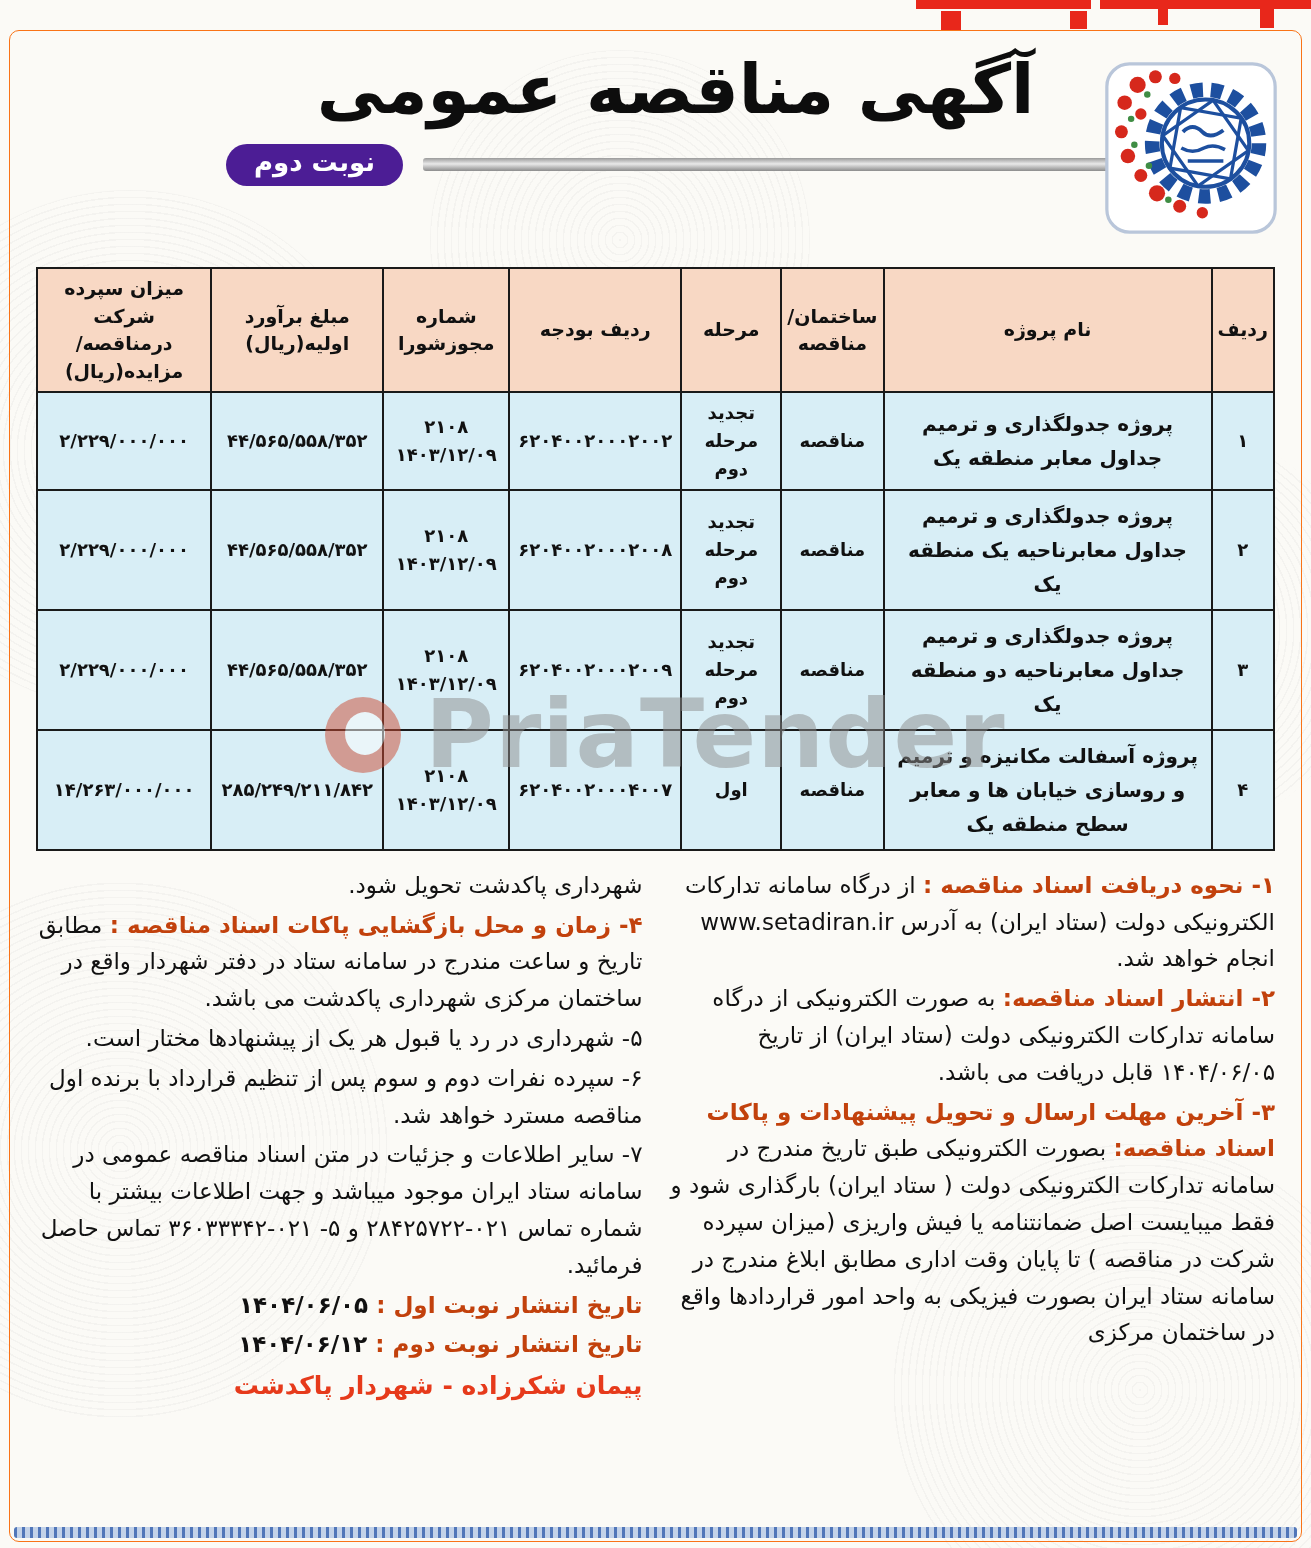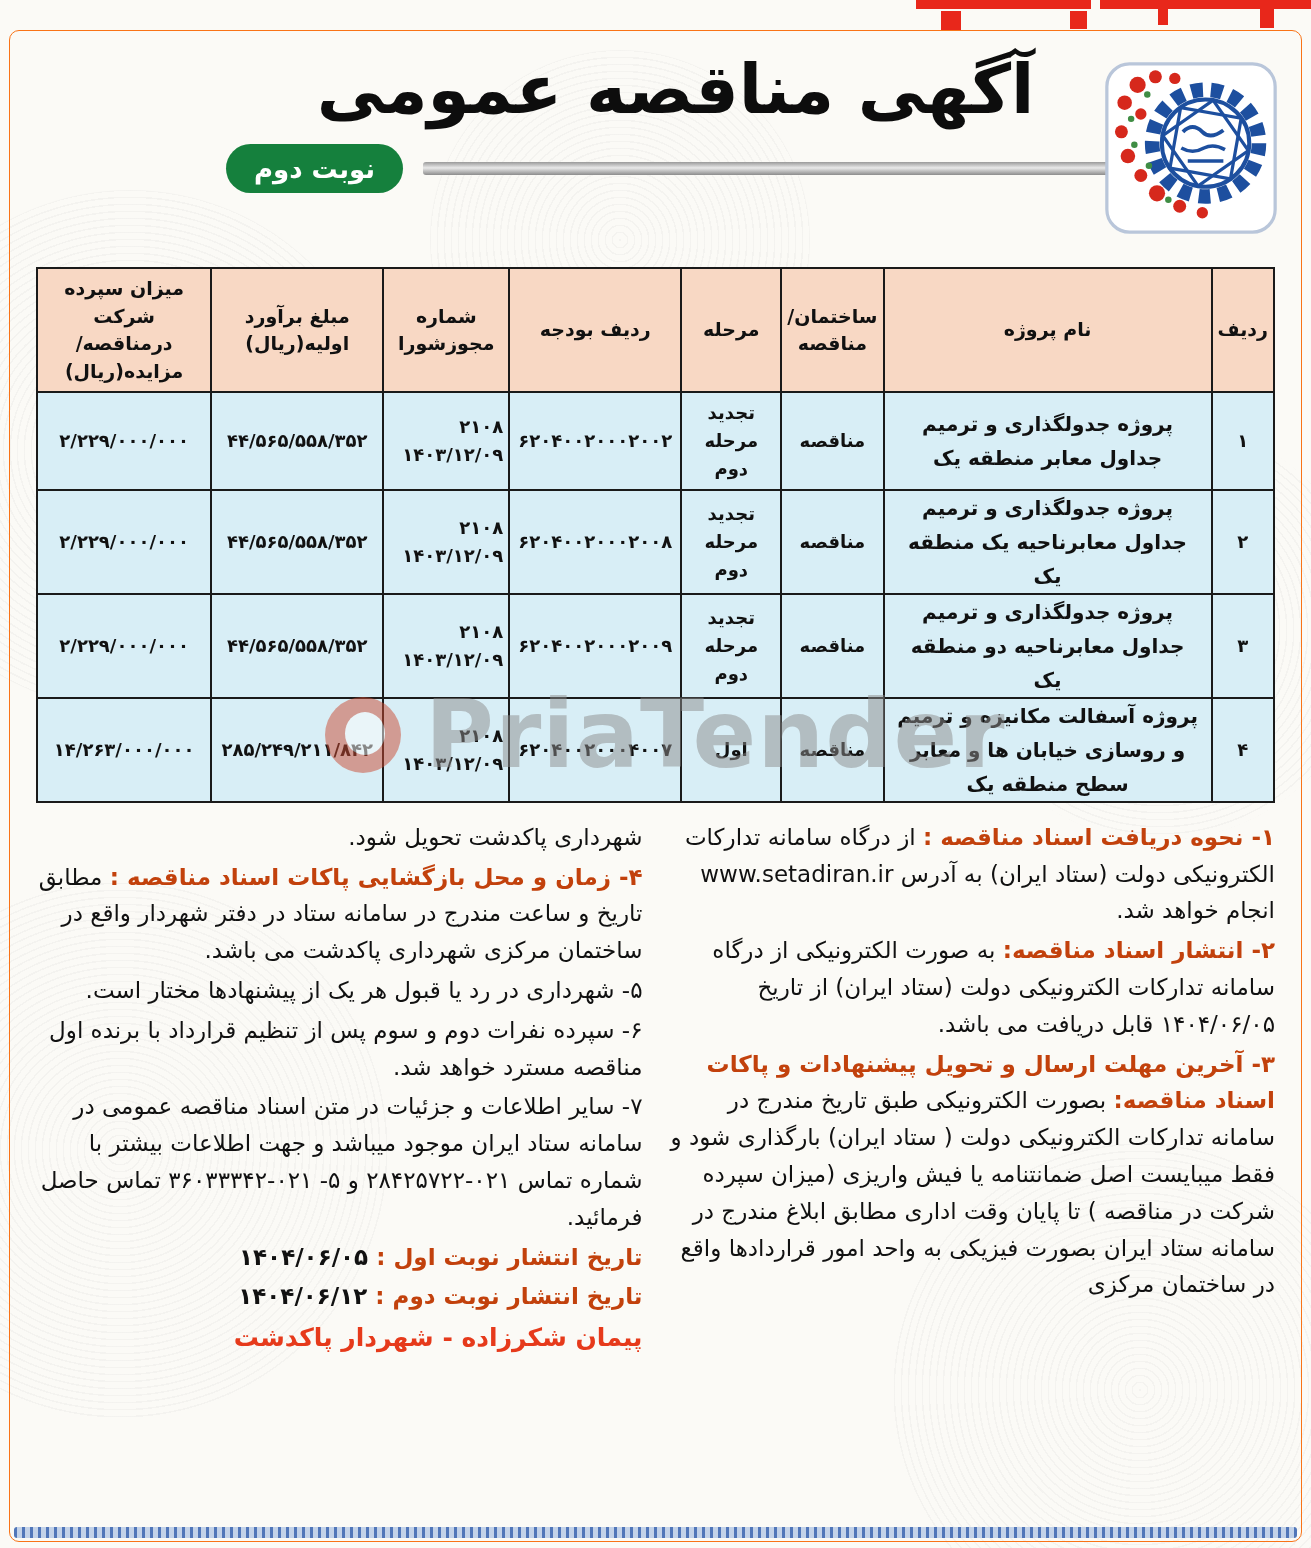--- a/index.html
+++ b/index.html
@@ -32,37 +32,37 @@
   .title {
     font-size:68px; font-weight:bold; color:#0d0d0d; text-align:center;
     margin:12px 190px 0 230px; letter-spacing:-2px; white-space:nowrap; line-height:1.1;
   }
   .badge-row { display:flex; align-items:center; margin:16px 4px 0 0; margin-left:190px; margin-left:0; padding-left:190px; }
   .gray-bar {
     flex:1; height:13px; margin-left:20px; border-radius:3px;
     background:linear-gradient(to bottom,#9a9a9a,#e9e9e9 45%,#8c8c8c);
   }
   .badge {
-    background:#15803d; color:#fff; font-weight:bold; font-size:26px;
-    padding:10px 28px 9px; border-radius:26px; white-space:nowrap;
+    background:#4c1d95; color:#fff; font-weight:bold; font-size:26px;
+    padding:3px 28px 9px; border-radius:26px; white-space:nowrap;
   }
 
   .intro {
     margin-top:14px; font-size:26px; line-height:1.66; text-align:justify; color:#121212;
   }
 
   
   .tender-table { width:100%; border-collapse:collapse; margin-top:22px; border:2px solid #1a1a1a; position:relative; z-index:3; }
   .tender-table th, .tender-table td {
     border:2px solid #1a1a1a; text-align:center; vertical-align:middle; padding:6px 5px;
   }
   .tender-table th { background:#f8d8c4; font-size:19px; font-weight:bold; line-height:1.45; }
   .tender-table td { background:#d8eef6; font-size:18px; font-weight:bold; line-height:1.55; }
-  td.cell-name { font-size:20px; line-height:1.7; padding:0 12px; }
-  td.cell-permit { white-space:pre-line;text-align:right; }
+  td.cell-name { font-size:20px; line-height:1.7; padding:8px 12px; }
+  td.cell-permit { white-space:pre-line; }
 
   
   .columns { display:flex; gap:26px; margin-top:16px; align-items:flex-start; position:relative; z-index:3; }
   .col { flex:1; font-size:23px; line-height:1.6; text-align:justify; color:#111; }
   .col p { margin:0 0 3px;text-align:right; }
   .red { color:#c2410c; font-weight:bold; }
   .pub-line { margin-top:8px; font-weight:bold; }
   .signature { color:#e63a1b; font-weight:bold; text-align:left; font-size:25px; margin-top:10px; }
 
   

